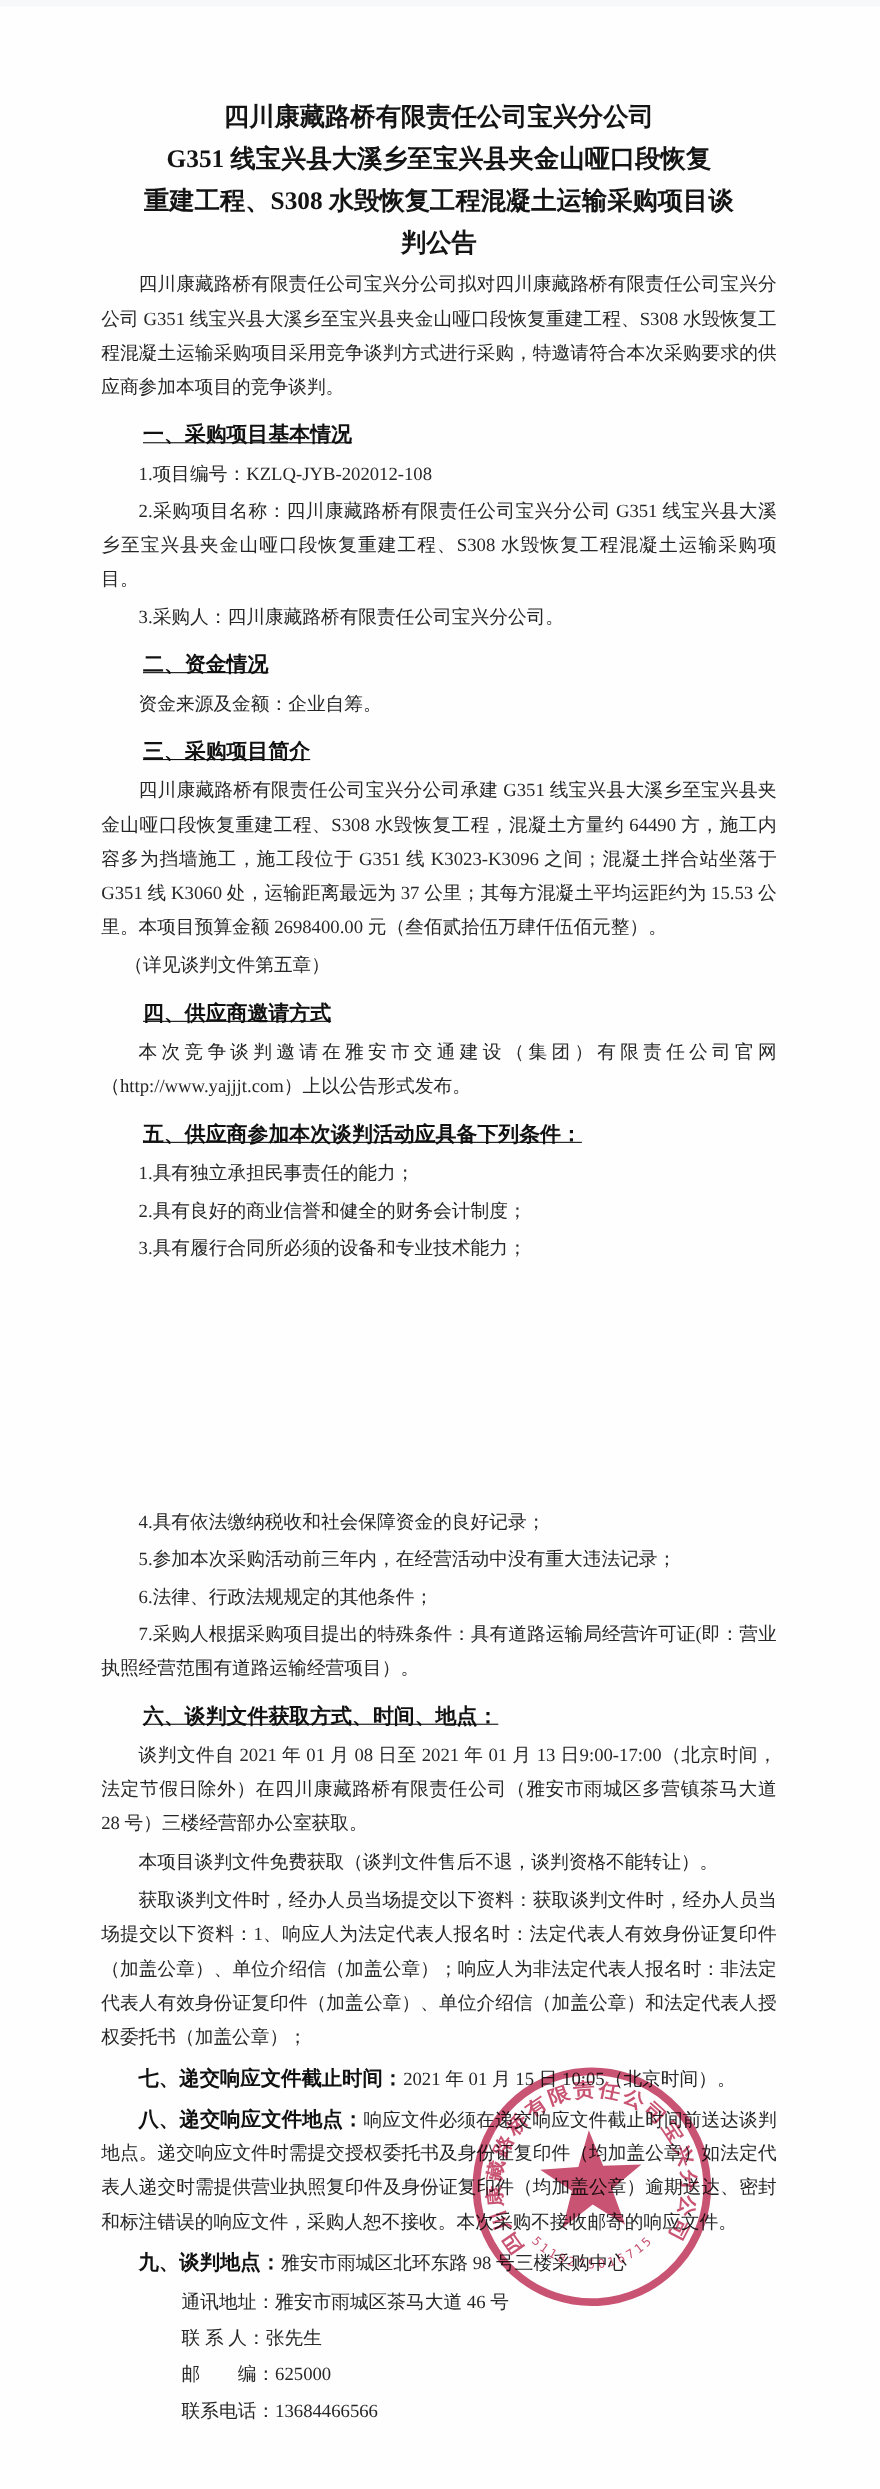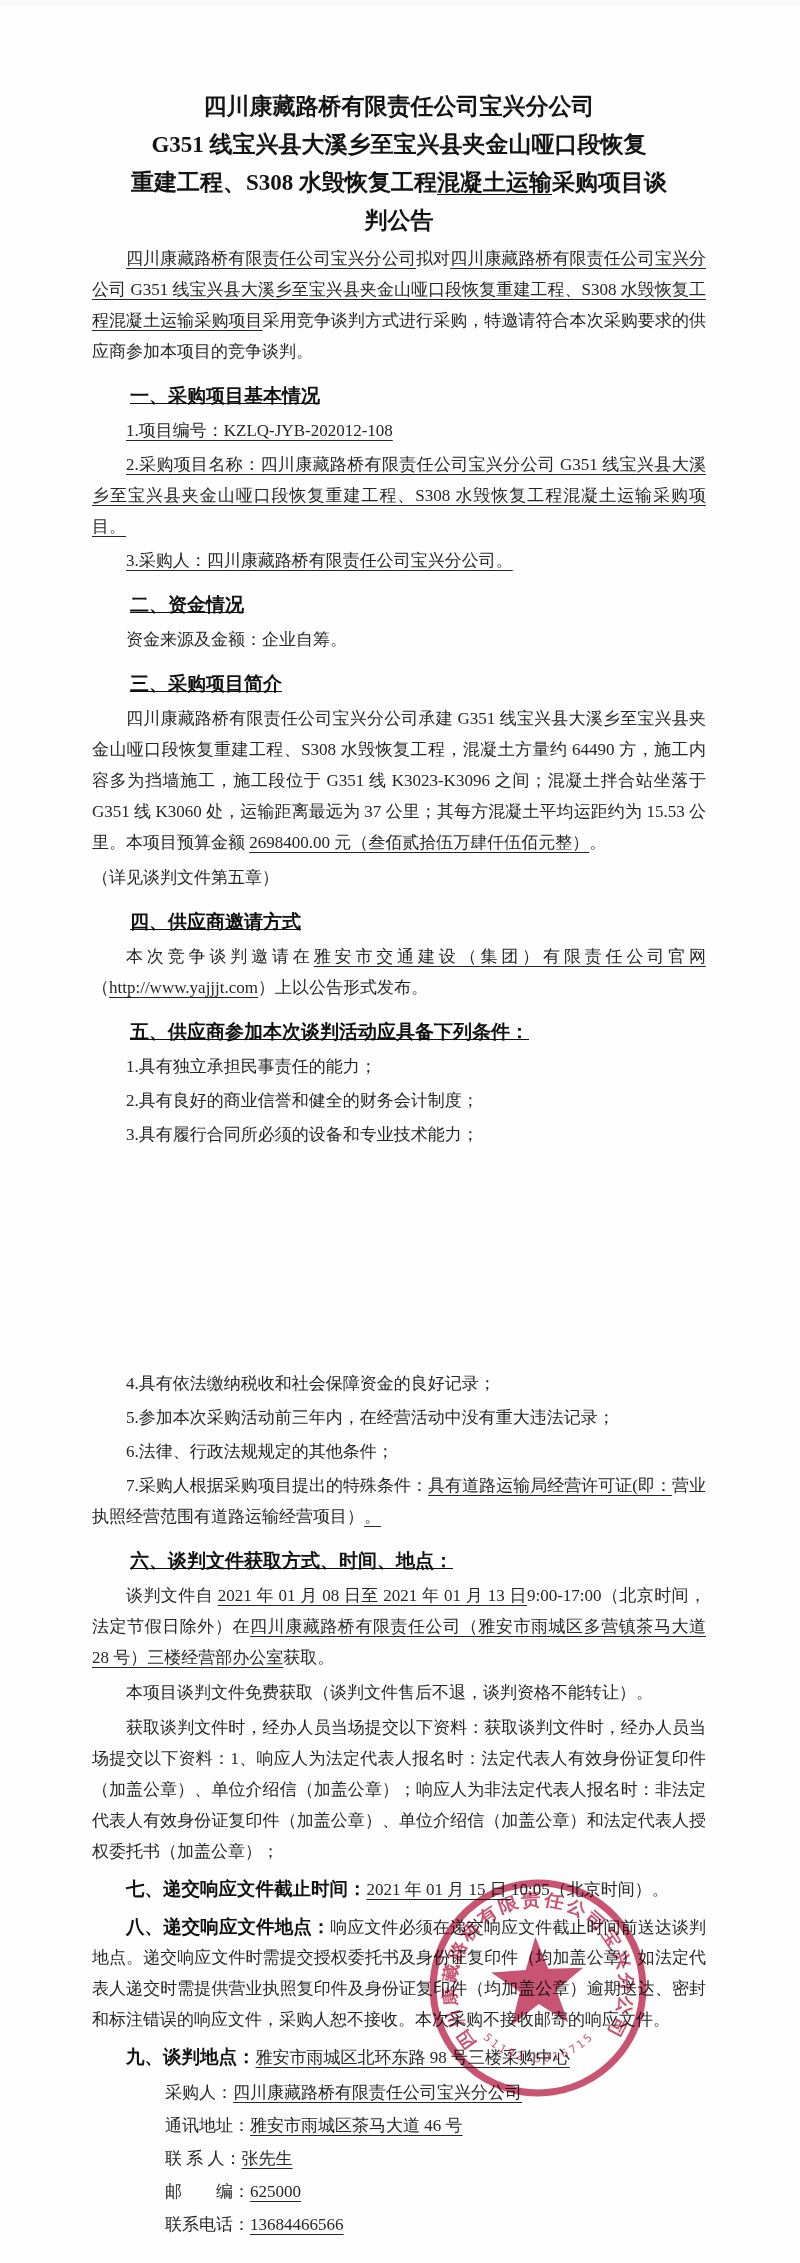--- a/index.html
+++ b/index.html
@@ -17,23 +17,23 @@
   .title-line{
     text-align:center; font-weight:bold; color:#141414;
     font-size:23px; line-height:38px;
   }
   .heading{
     font-family:"Liberation Sans","DejaVu Sans",sans-serif;
     font-weight:bold; font-size:19px; color:#111;
     text-indent:2em; margin:12px 0 4px; line-height:1.7;text-decoration:underline;
   }
   .para{text-indent:2em; margin:4px 0;}
-  .para.noindent{text-indent:0;}
+  .para.noindent{text-indent:0;margin-left:21px;}
   .list-item{text-indent:2em; margin:3px 0;}
-  .u{text-decoration:underline; text-underline-offset:4px; text-decoration-thickness:1px;}
+  .u{text-underline-offset:4px; text-decoration-thickness:1px;}
   .b{
     font-family:"Liberation Sans","DejaVu Sans",sans-serif;
     font-weight:bold; font-size:18.5px; color:#111;
   }
   .page-gap{height:212px;}
   .contact-line{margin:2px 0 2px 4.3em;}
   .stamp{
     position:absolute; left:422px; top:1866px;
     width:232px; height:232px;
     opacity:.88; mix-blend-mode:multiply;
@@ -82,21 +82,20 @@
 
   <div class="heading">六、谈判文件获取方式、时间、地点：</div>
   <p class="para"><span>谈判文件自 </span><span class="u">2021 年 01 月 08 日至 2021 年 01 月 13 日</span><span>9:00-17:00（北京时间，法定节假日除外）在</span><span class="u">四川康藏路桥有限责任公司（雅安市雨城区多营镇茶马大道 28 号）三楼经营部办公室</span><span>获取。</span></p>
   <p class="para">本项目谈判文件免费获取（谈判文件售后不退，谈判资格不能转让）。</p>
   <p class="para">获取谈判文件时，经办人员当场提交以下资料：获取谈判文件时，经办人员当场提交以下资料：1、响应人为法定代表人报名时：法定代表人有效身份证复印件（加盖公章）、单位介绍信（加盖公章）；响应人为非法定代表人报名时：非法定代表人有效身份证复印件（加盖公章）、单位介绍信（加盖公章）和法定代表人授权委托书（加盖公章）；</p>
 
   <p class="para"><span class="b">七、递交响应文件截止时间：</span><span class="u">2021 年 01 月 15 日 </span><span>10:05（北京时间）。</span></p>
   <p class="para"><span class="b">八、递交响应文件地点：</span><span>响应文件必须在递交响应文件截止时间前送达谈判地点。递交响应文件时需提交授权委托书及身份证复印件（均加盖公章）如法定代表人递交时需提供营业执照复印件及身份证复印件（均加盖公章）逾期送达、密封和标注错误的响应文件，采购人恕不接收。本次采购不接收邮寄的响应文件。</span></p>
   <p class="para"><span class="b">九、谈判地点：</span><span class="u">雅安市雨城区北环东路 98 号三楼采购中心</span></p>
 
-  <p class="contact-line"><span>采购人：</span><span class="u">四川康藏路桥有限责任公司宝兴分公司</span></p>
   <p class="contact-line"><span>通讯地址：</span><span class="u">雅安市雨城区茶马大道 46 号</span></p>
   <p class="contact-line"><span>联 系 人：</span><span class="u">张先生</span></p>
   <p class="contact-line"><span>邮　　编：</span><span class="u">625000</span></p>
   <p class="contact-line"><span>联系电话：</span><span class="u">13684466566</span></p>
 
   <svg class="stamp" viewBox="0 0 230 230" xmlns="http://www.w3.org/2000/svg">
     <defs>
       <path id="stamp-top-arc" d="M 57,173 A 82,82 0 1 1 173,173" fill="none"></path>
       <path id="stamp-bottom-arc" d="M 49,148 A 74,74 0 0 0 181,148" fill="none"></path>
     </defs>

